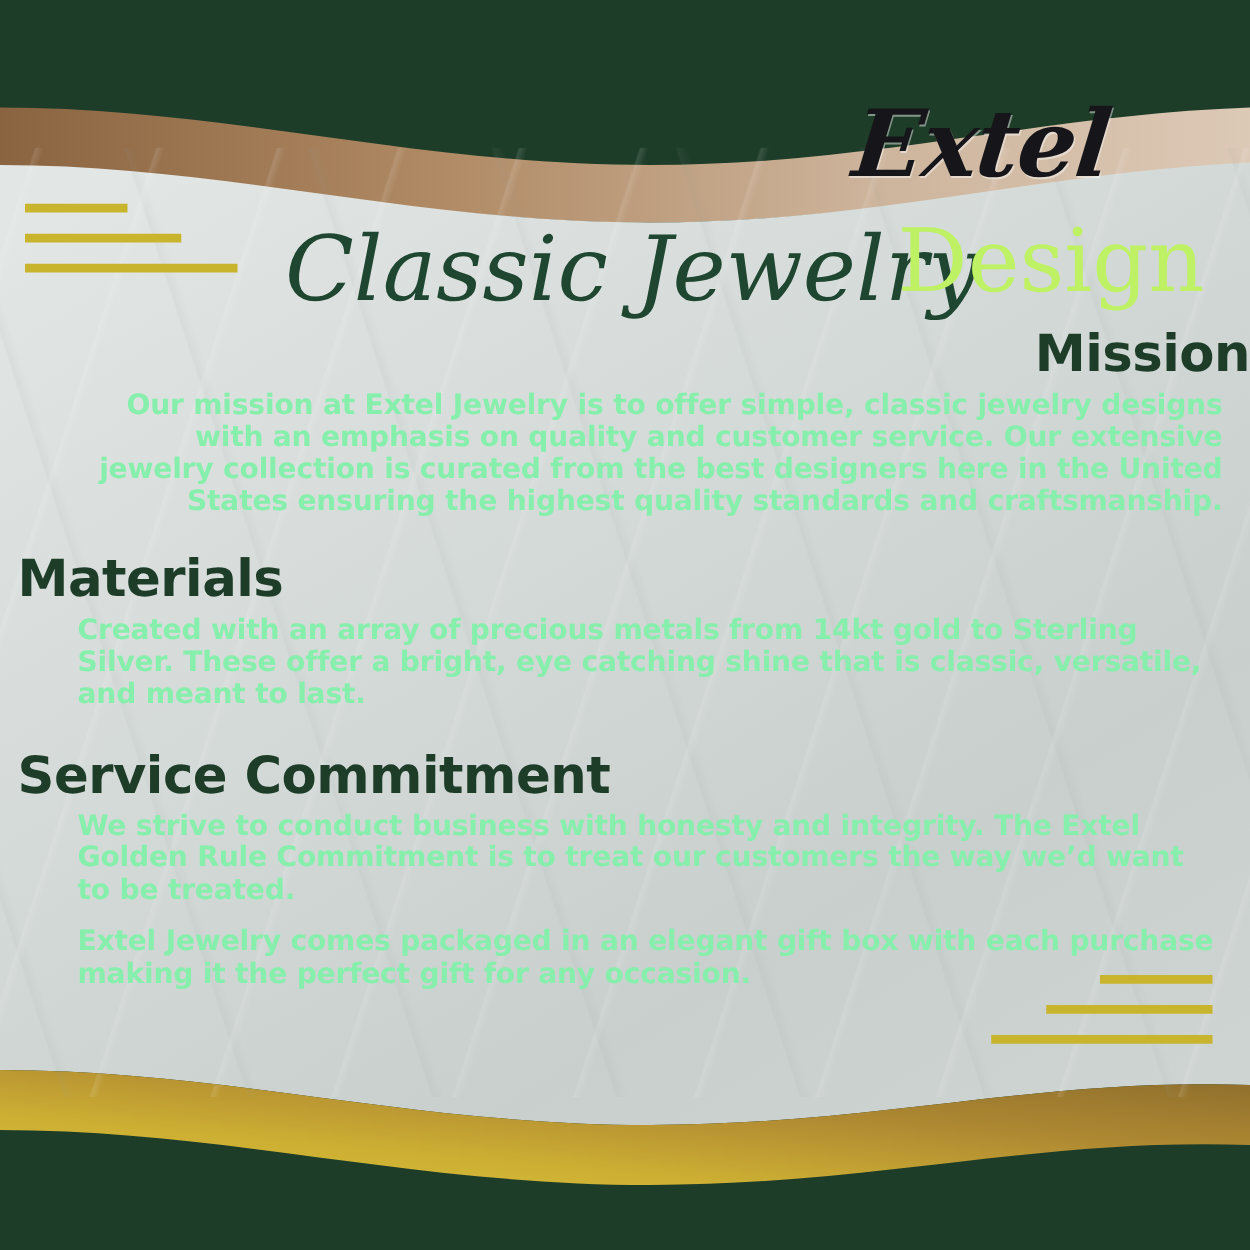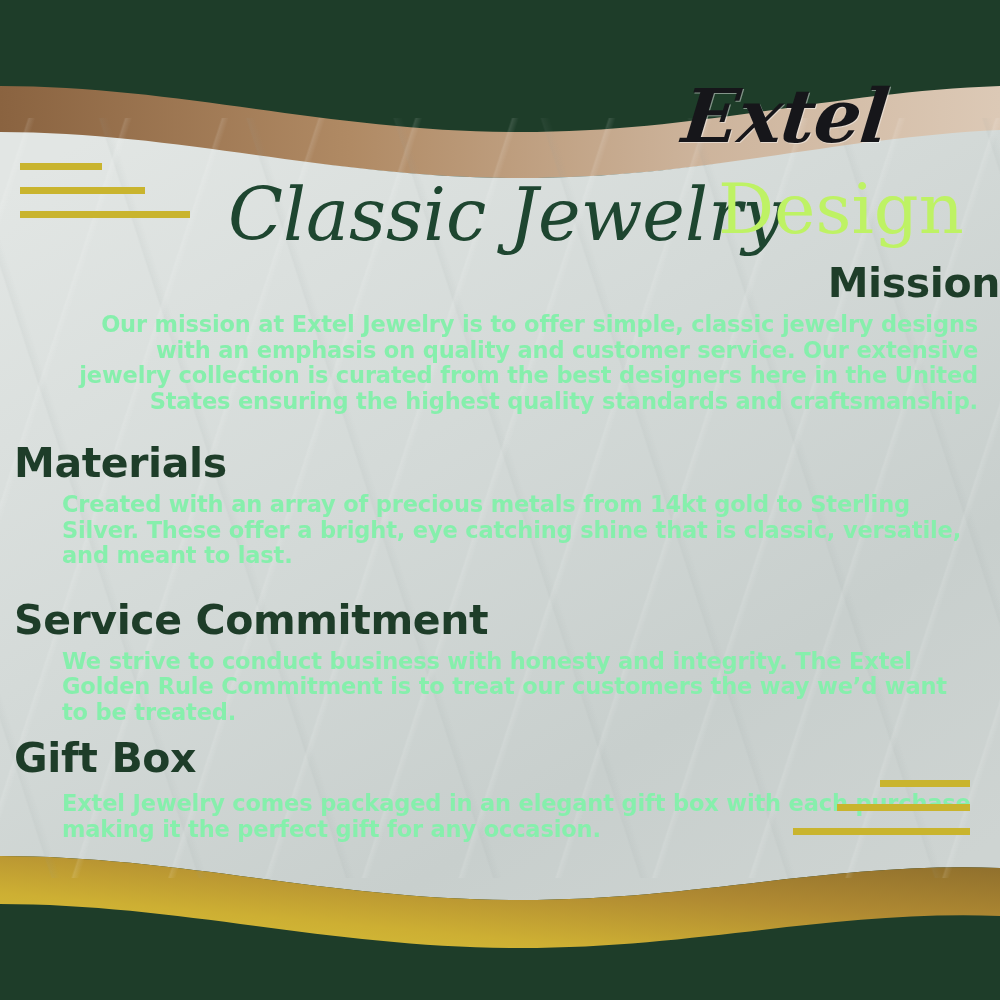--- a/index.html
+++ b/index.html
@@ -164,21 +164,21 @@
     margin: 0 22px 0 62px;
     font-family: "DejaVu Sans", "Liberation Sans", sans-serif;
     font-weight: 700;
     font-size: 22.5px;
     line-height: 25.5px;
     color: #86efac;
     letter-spacing: -0.15px;
   }
   .section.mission   { margin-bottom: 24px; text-align: right; }
   .section.materials { margin-bottom: 26px; }
-  .section.service   { margin-bottom: 8px; }
+  .section.service   { margin-bottom: 16px; }
   .section.giftbox .section-body { margin-top: 8px; }
 </style>
 </head>
 <body>
 
 <div id="poster">
 
   <div class="bg-green"></div>
 
   <svg class="bg-waves" viewBox="0 0 1000 1000" preserveAspectRatio="none" aria-hidden="true">
@@ -240,21 +240,20 @@
         <h2 class="section-heading">Materials</h2>
         <p class="section-body">Created with an array of precious metals from 14kt gold to Sterling Silver. These offer a bright, eye catching shine that is classic, versatile, and meant to last.</p>
       </div>
 
       <div class="section service">
         <h2 class="section-heading">Service Commitment</h2>
         <p class="section-body">We strive to conduct business with honesty and integrity. The Extel Golden Rule Commitment is to treat our customers the way we’d want to be treated.</p>
       </div>
 
       <div class="section giftbox">
-        <h2 class="section-heading">Gift Box</h2>
         <p class="section-body">Extel Jewelry comes packaged in an elegant gift box with each purchase making it the perfect gift for any occasion.</p>
       </div>
 
     </div>
 
     <div class="deco-right">
       <div class="rule l1"></div>
       <div class="rule l2"></div>
       <div class="rule l3"></div>
     </div>

